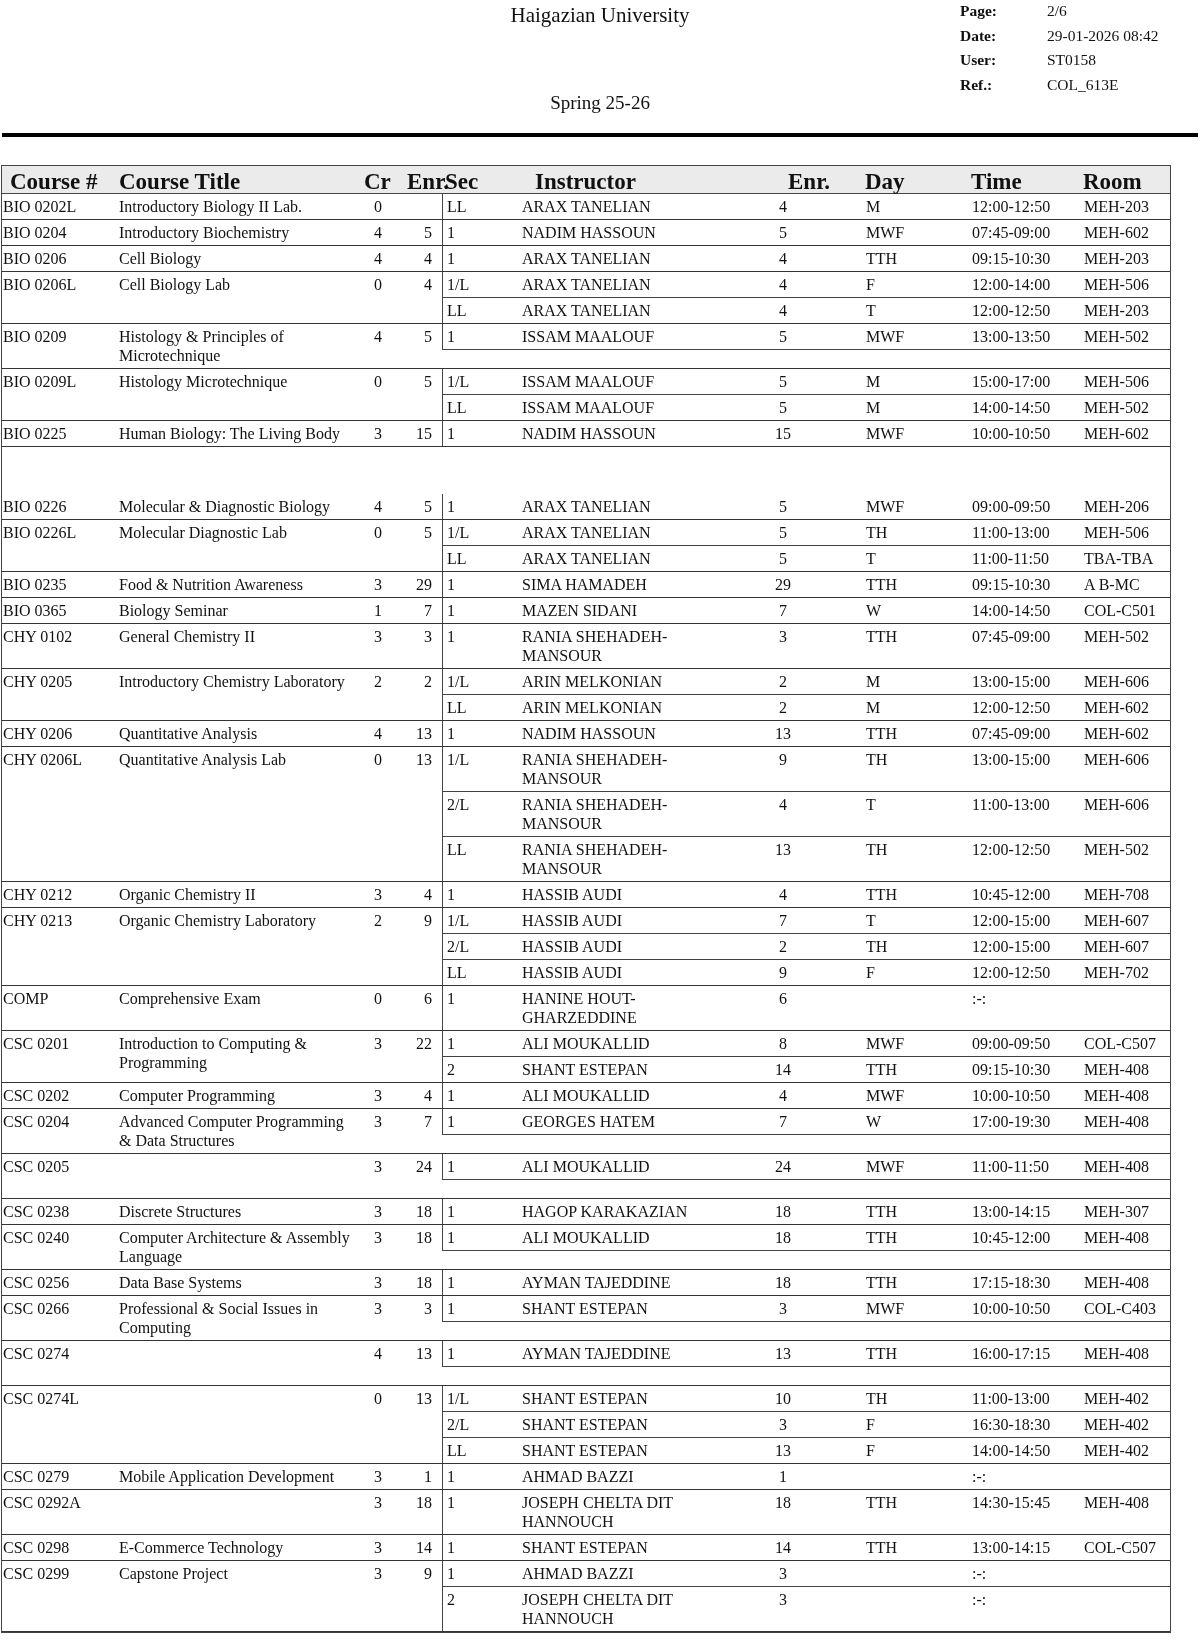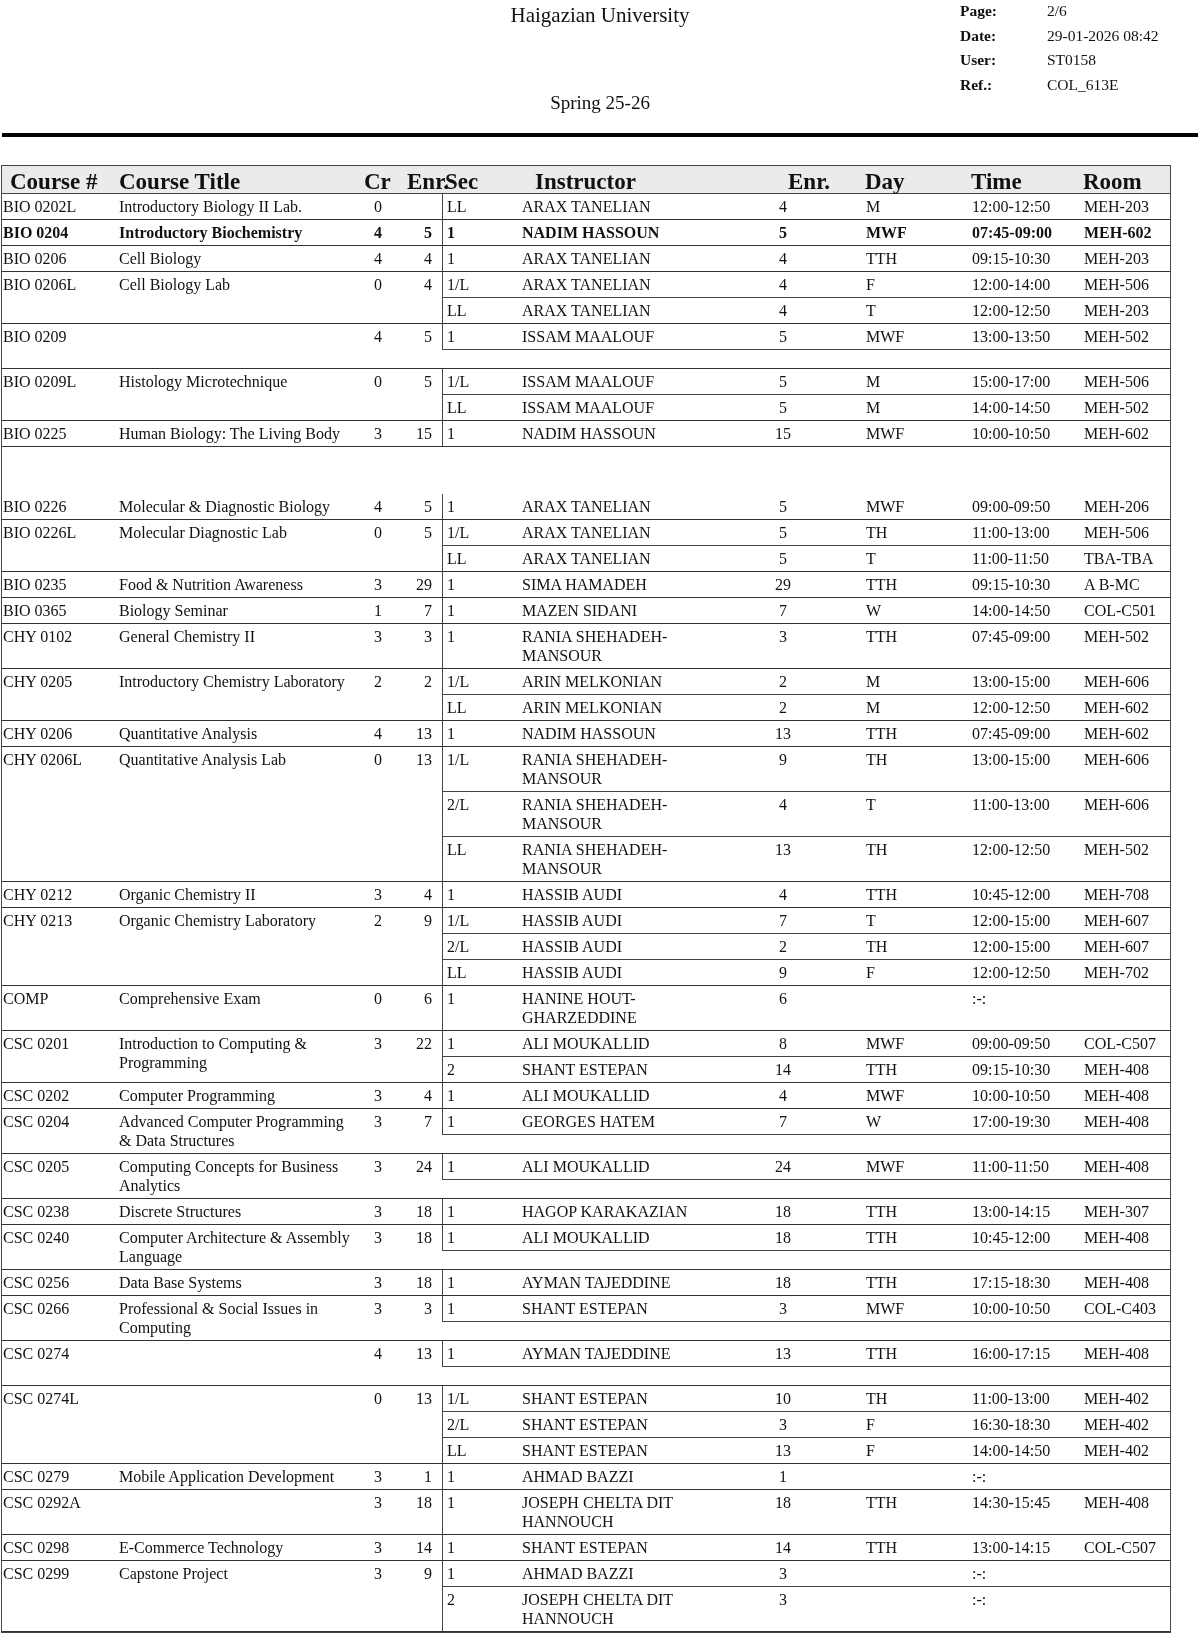--- a/index.html
+++ b/index.html
@@ -81,21 +81,21 @@
           <div class="sec" style="height: 25px;">
             <div class="s-sec">LL</div>
             <div class="s-ins">ARAX TANELIAN</div>
             <div class="s-enr">4</div>
             <div class="s-day">M</div>
             <div class="s-time">12:00-12:50</div>
             <div class="s-room">MEH-203</div>
           </div>
         </div>
       </div>
-      <div class="group" style="min-height: 25px; font-weight: bold;">
+      <div class="group" style="min-height: 25px;">
         <div class="c c-num">BIO 0204</div>
         <div class="c c-title">Introductory Biochemistry</div>
         <div class="c c-cr">4</div>
         <div class="c c-enr">5</div>
         <div class="secs">
           <div class="sec" style="height: 25px;">
             <div class="s-sec">1</div>
             <div class="s-ins">NADIM HASSOUN</div>
             <div class="s-enr">5</div>
             <div class="s-day">MWF</div>
@@ -139,20 +139,21 @@
             <div class="s-ins">ARAX TANELIAN</div>
             <div class="s-enr">4</div>
             <div class="s-day">T</div>
             <div class="s-time">12:00-12:50</div>
             <div class="s-room">MEH-203</div>
           </div>
         </div>
       </div>
       <div class="group" style="min-height: 44px;">
         <div class="c c-num">BIO 0209</div>
+        <div class="c c-title">Histology &amp; Principles of Microtechnique</div>
         <div class="c c-cr">4</div>
         <div class="c c-enr">5</div>
         <div class="secs" style="border-bottom: 1px solid rgb(68, 68, 68); margin-bottom: 18px;">
           <div class="sec" style="height: 25px;">
             <div class="s-sec">1</div>
             <div class="s-ins">ISSAM MAALOUF</div>
             <div class="s-enr">5</div>
             <div class="s-day">MWF</div>
             <div class="s-time">13:00-13:50</div>
             <div class="s-room">MEH-502</div>
@@ -474,21 +475,20 @@
             <div class="s-ins">GEORGES HATEM</div>
             <div class="s-enr">7</div>
             <div class="s-day">W</div>
             <div class="s-time">17:00-19:30</div>
             <div class="s-room">MEH-408</div>
           </div>
         </div>
       </div>
       <div class="group" style="min-height: 44px;">
         <div class="c c-num">CSC 0205</div>
-        <div class="c c-title">Computing Concepts for Business Analytics</div>
         <div class="c c-cr">3</div>
         <div class="c c-enr">24</div>
         <div class="secs" style="border-bottom: 1px solid rgb(68, 68, 68); margin-bottom: 18px;">
           <div class="sec" style="height: 25px;">
             <div class="s-sec">1</div>
             <div class="s-ins">ALI MOUKALLID</div>
             <div class="s-enr">24</div>
             <div class="s-day">MWF</div>
             <div class="s-time">11:00-11:50</div>
             <div class="s-room">MEH-408</div>

